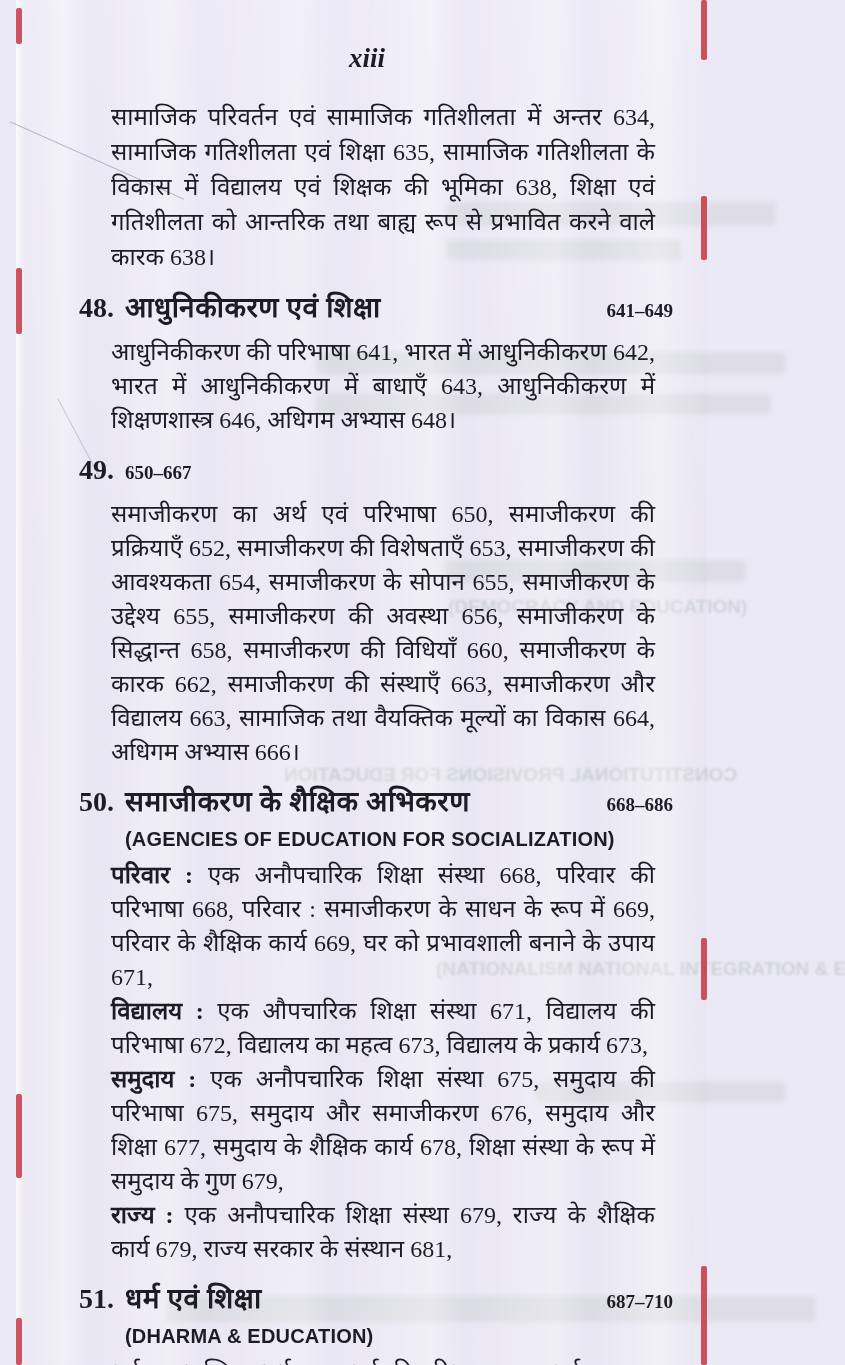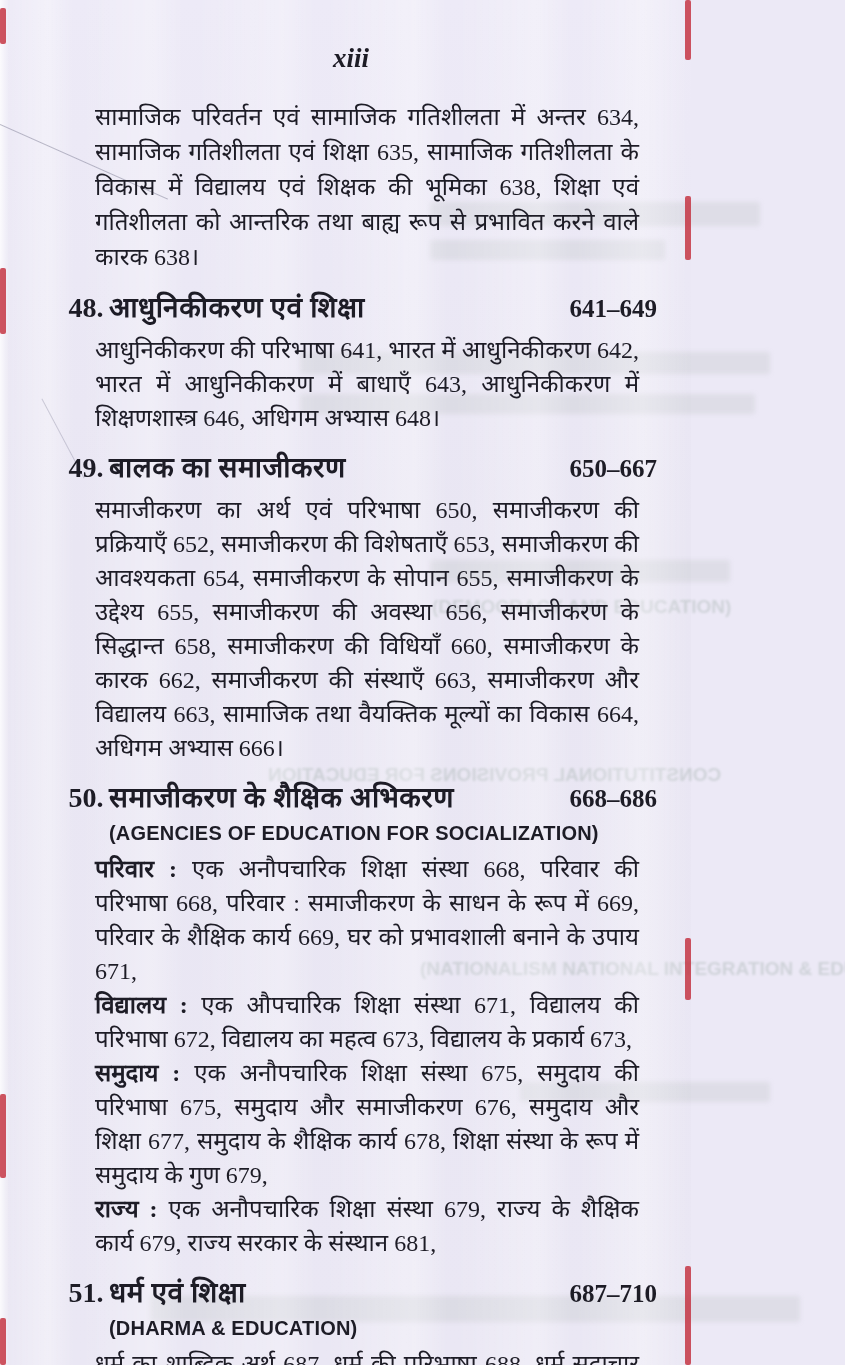--- a/index.html
+++ b/index.html
@@ -8,20 +8,21 @@
     background:#ece9f6;
     overflow:hidden;
     position:relative;
     font-family:"Liberation Serif","DejaVu Serif",serif;
     color:#1d1c26;
   }
   .page{
     position:relative;
     width:691px;height:1365px;
     background:linear-gradient(180deg,#edeaf7 0%,#e9e6f3 40%,#eae7f4 100%);
+    margin-left:16px;
   }
   
   .streaks{
     position:absolute;inset:0;pointer-events:none;
     background:
       linear-gradient(90deg,
         rgba(255,255,255,0) 0%,
         rgba(255,255,255,.35) 7%,
         rgba(255,255,255,0) 11%,
         rgba(255,255,255,.30) 22%,
@@ -54,25 +55,25 @@
     text-align:justify;
   }
   .chapter{margin-top:14px;}
   .chapter-head{
     display:flex;
     align-items:baseline;
     font-weight:bold;
     font-size:28px;
     line-height:37px;
   }
-  .ch-num{width:46px;flex:0 0 auto;text-align:center;}
+  .ch-num{width:46px;flex:0 0 auto;}
   .ch-title{flex:1 1 auto;letter-spacing:.5px;}
   .ch-pages{
     flex:0 0 auto;
-    font-size:25px;
+    font-size:19px;
     font-weight:bold;
     margin-right:-18px;
   }
   .ch-sub{
     margin:4px 0 0 46px;
     font-family:"Liberation Sans","DejaVu Sans",sans-serif;
     font-weight:bold;
     font-size:20px;
     line-height:25px;
     letter-spacing:.2px;
@@ -184,21 +185,20 @@
             <span class="ch-title">आधुनिकीकरण एवं शिक्षा</span>
             <span class="ch-pages">641–649</span>
           </div>
           <div class="ch-body">
             <p><span>आधुनिकीकरण की परिभाषा 641, भारत में आधुनिकीकरण 642, भारत में आधुनिकीकरण में बाधाएँ 643, आधुनिकीकरण में शिक्षणशास्त्र 646, अधिगम अभ्यास 648।</span></p>
           </div>
         </div>
         <div class="chapter">
           <div class="chapter-head">
             <span class="ch-num">49.</span>
-            <span class="ch-title">बालक का समाजीकरण</span>
             <span class="ch-pages">650–667</span>
           </div>
           <div class="ch-body">
             <p><span>समाजीकरण का अर्थ एवं परिभाषा 650, समाजीकरण की प्रक्रियाएँ 652, समाजीकरण की विशेषताएँ 653, समाजीकरण की आवश्यकता 654, समाजीकरण के सोपान 655, समाजीकरण के उद्देश्य 655, समाजीकरण की अवस्था 656, समाजीकरण के सिद्धान्त 658, समाजीकरण की विधियाँ 660, समाजीकरण के कारक 662, समाजीकरण की संस्थाएँ 663, समाजीकरण और विद्यालय 663, सामाजिक तथा वैयक्तिक मूल्यों का विकास 664, अधिगम अभ्यास 666।</span></p>
           </div>
         </div>
         <div class="chapter">
           <div class="chapter-head">
             <span class="ch-num">50.</span>
             <span class="ch-title">समाजीकरण के शैक्षिक अभिकरण</span>

